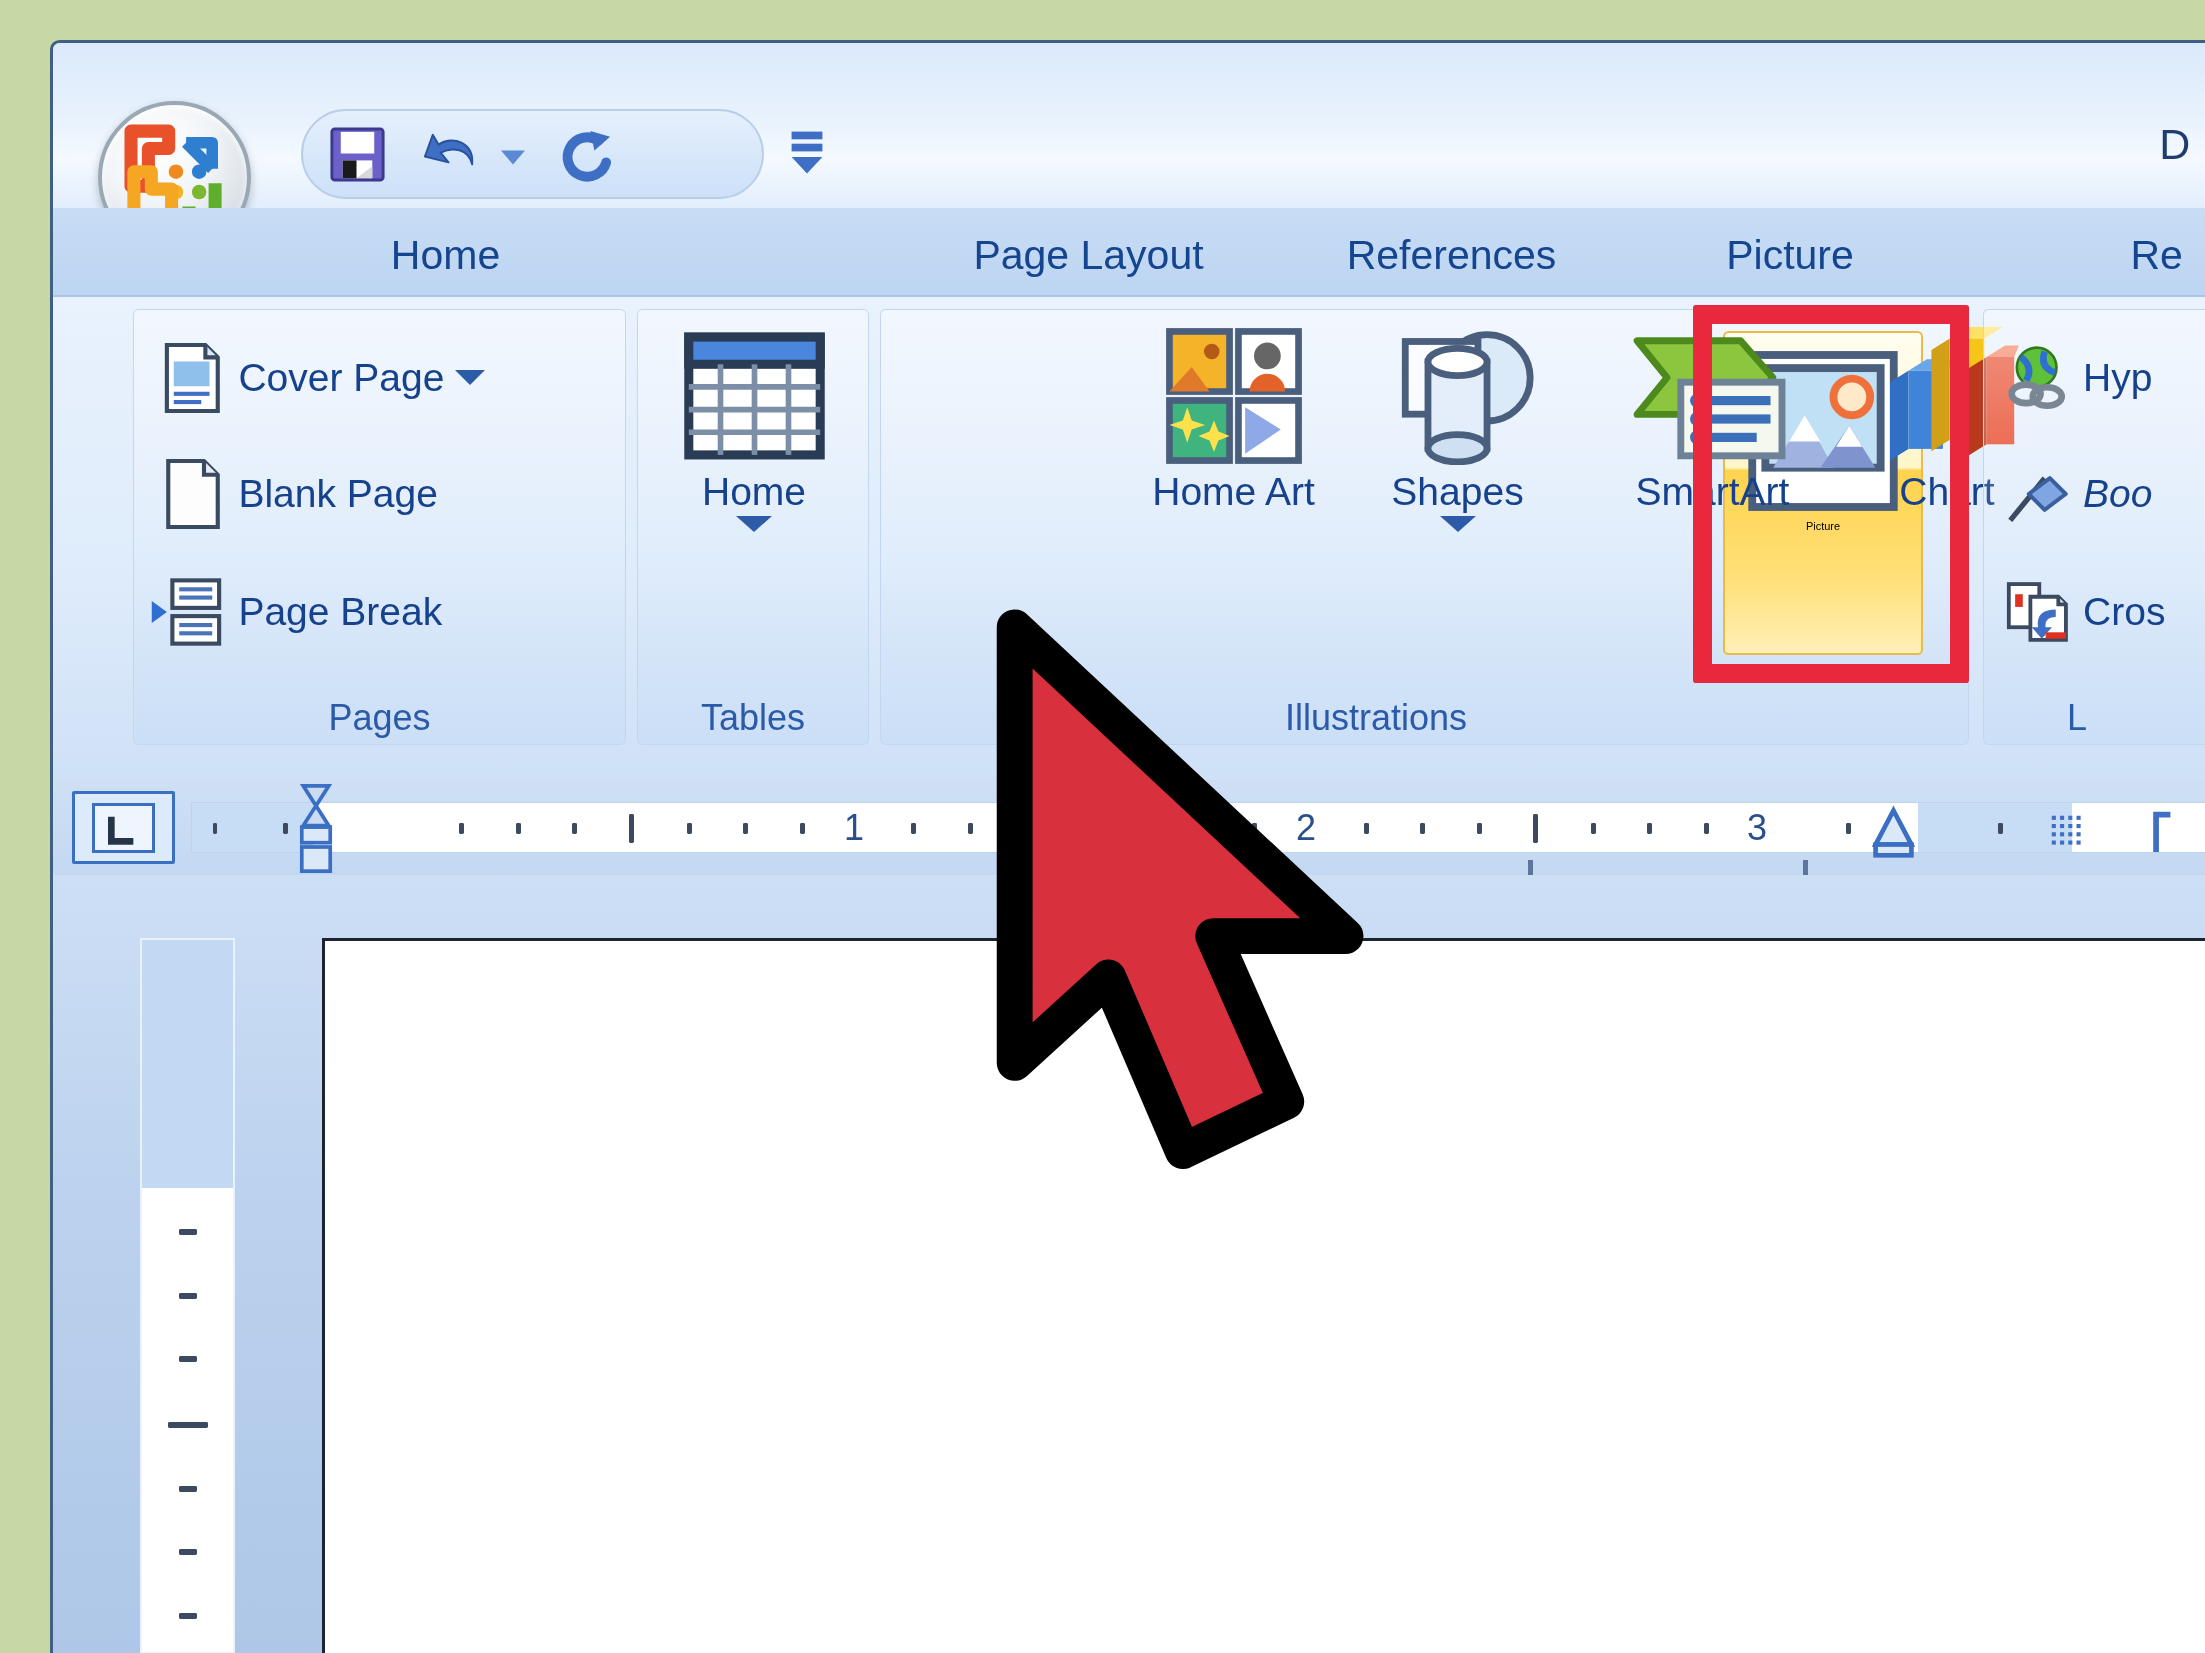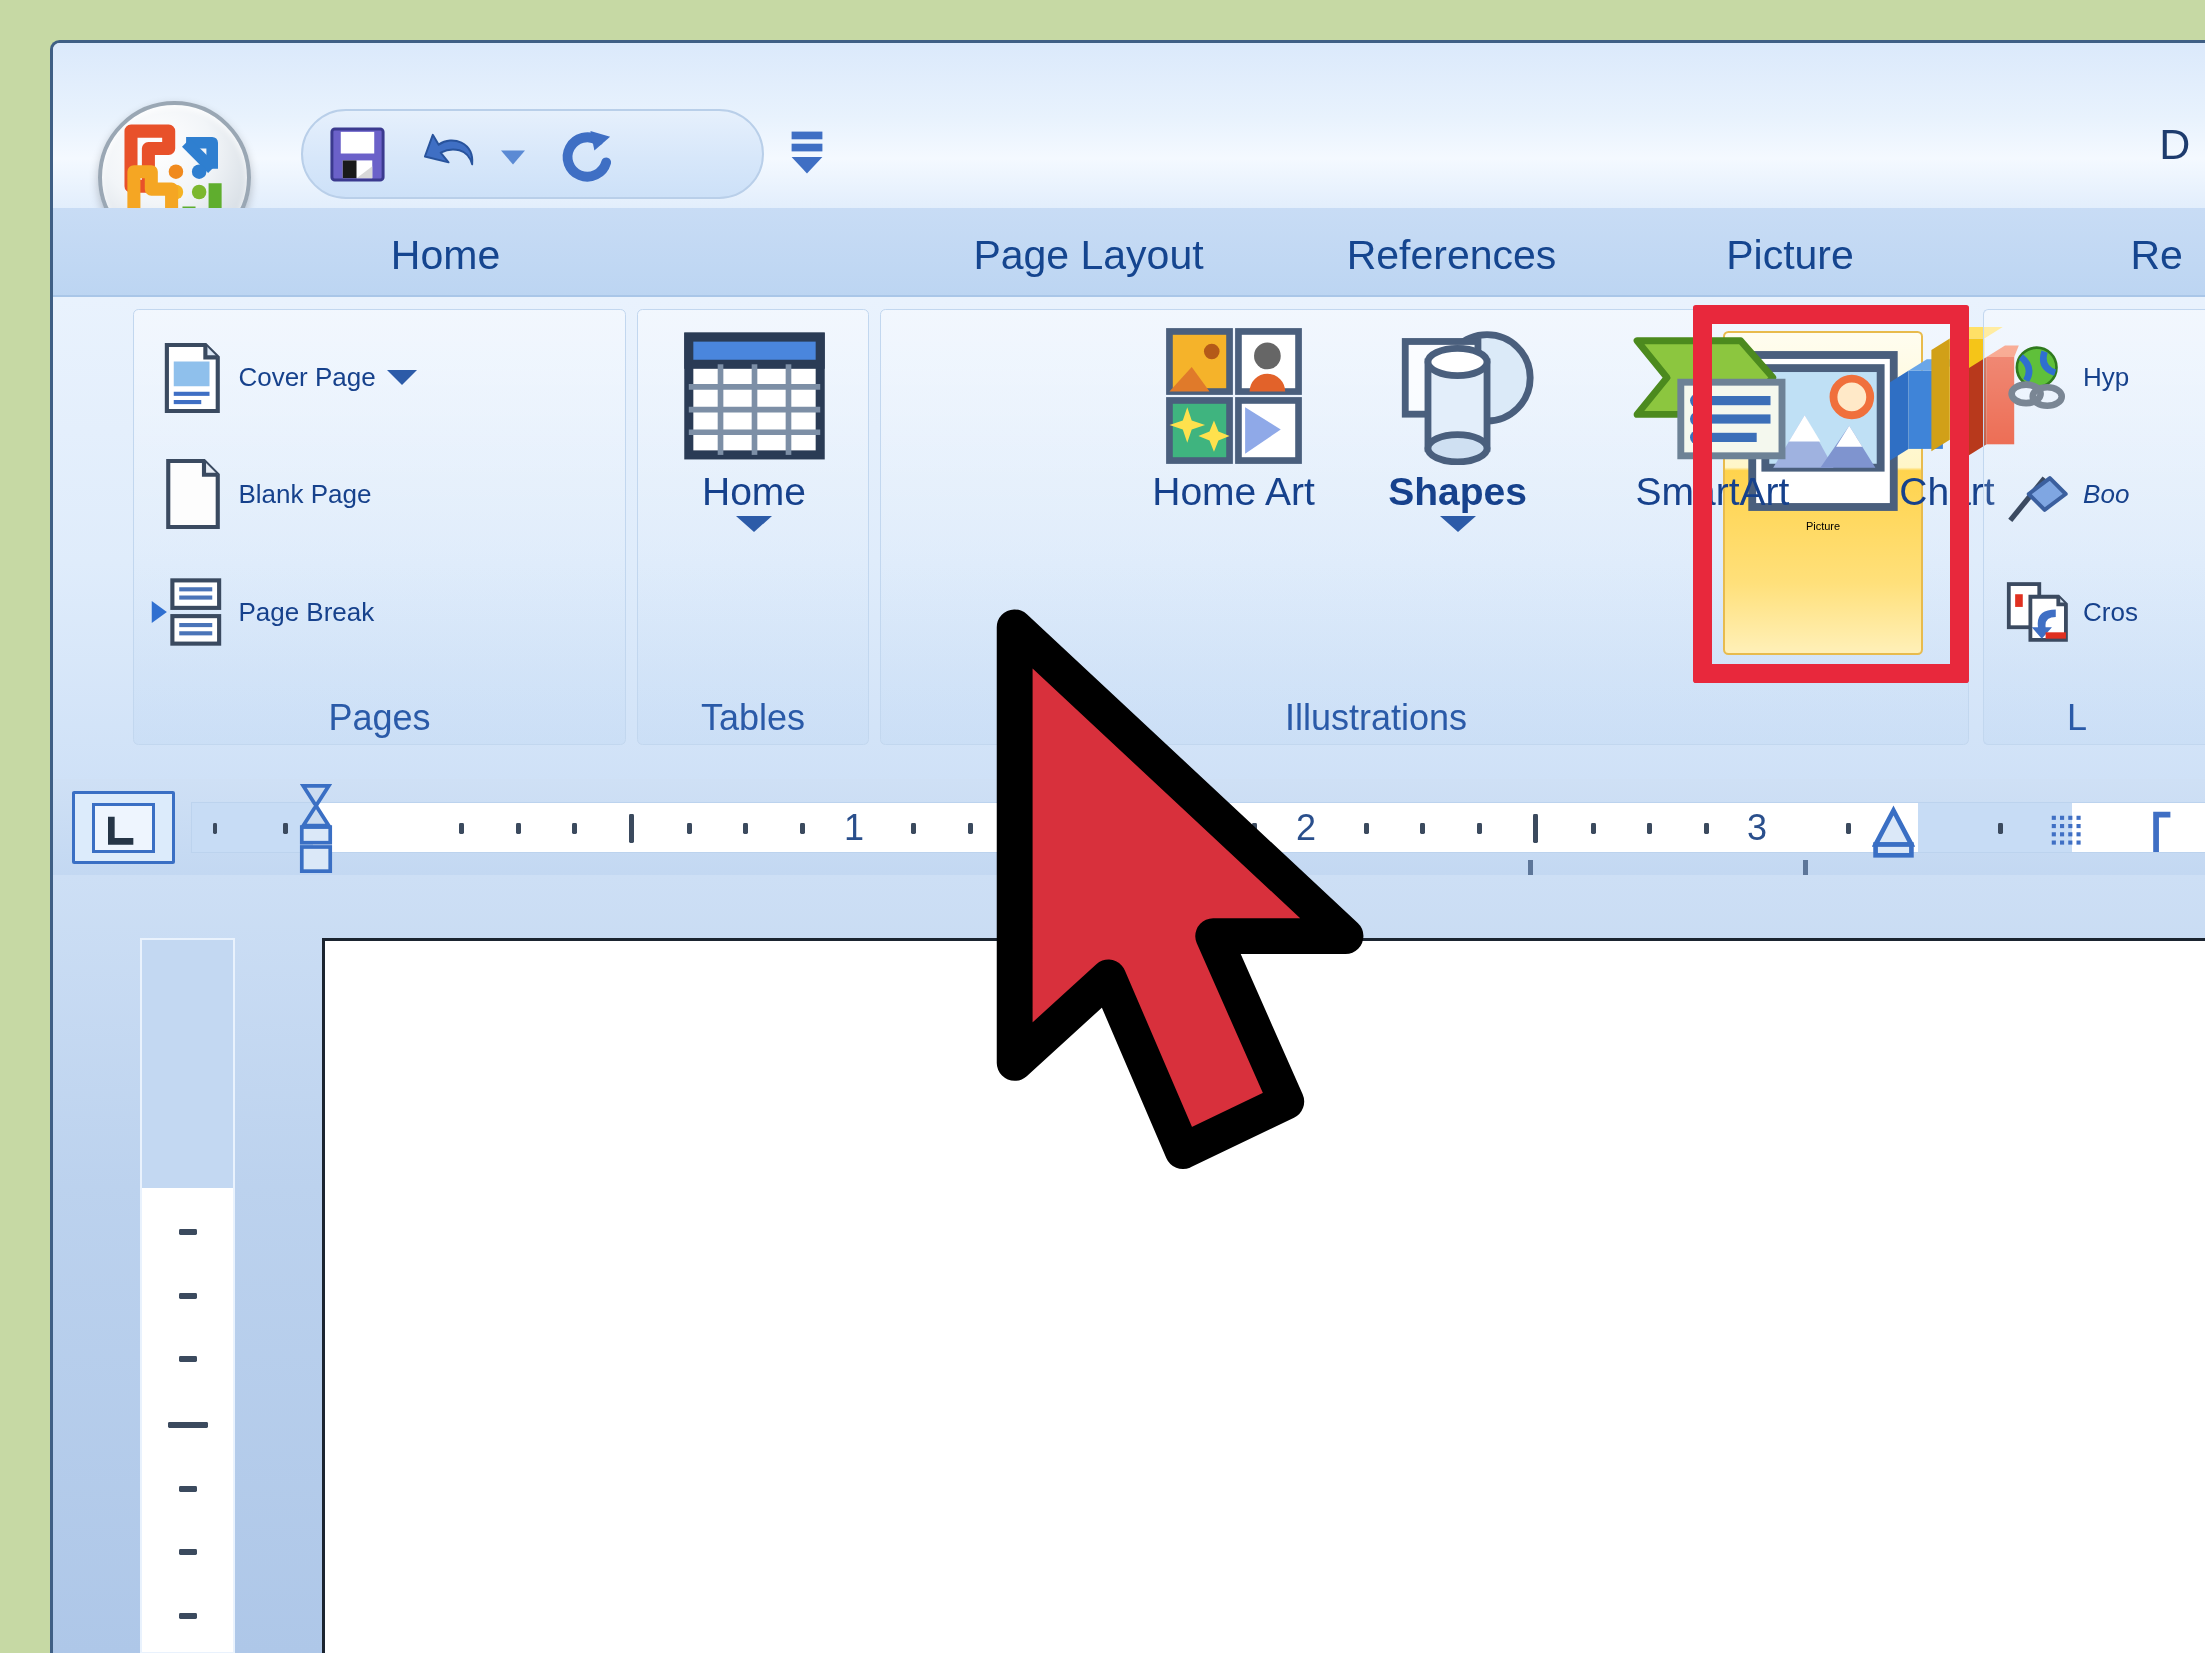--- a/index.html
+++ b/index.html
@@ -74,21 +74,21 @@
     background:linear-gradient(to bottom,rgba(255,255,255,.42) 0%,rgba(255,255,255,.06) 52%,rgba(190,215,243,.34) 100%);
     box-sizing:border-box;
   }
   .group-label{
     position:absolute;bottom:5.5px;left:0;width:100%;text-align:center;
     font-size:36px;color:#2a5aa8;
   }
   
   .listbtn{
     position:absolute;display:flex;align-items:center;height:96px;cursor:pointer;
-    font-size:26px;color:#16418c;white-space:nowrap;
+    font-size:39px;color:#16418c;white-space:nowrap;
   }
   .listbtn .ic{width:66px;height:72px;margin-right:12.4px;position:relative;flex:none;}
   
   .bigbtn{
     position:absolute;top:16.5px;width:auto;cursor:pointer;text-align:center;
     font-size:39px;color:#16418c;line-height:1.04;
   }
   .bigbtn .bigic{margin:0 auto 6.9px auto;position:relative;}
   .caret{display:block;margin:4.1px auto 0 auto;width:0;height:0;
     border-left:18px solid transparent;border-right:18px solid transparent;border-top:16.5px solid #2c5ba8;}
@@ -318,21 +318,21 @@
             <rect x="2" y="33" width="27" height="27" fill="#3fb47f" stroke="#4a5f7d" stroke-width="3"></rect>
             <polygon points="10,36 12,42 18,44 12,46 10,52 8,46 2,44 8,42" fill="#ffe14d"></polygon>
             <polygon points="22,42 24,47 29,49 24,51 22,56 20,51 15,49 20,47" fill="#ffe14d"></polygon>
             <rect x="33" y="33" width="27" height="27" fill="#ffffff" stroke="#4a5f7d" stroke-width="3"></rect>
             <polygon points="36,36 52,46 36,57" fill="#8fa9e8"></polygon>
           </svg>
         </span>
         <span>Home Art</span>
       </div>
 
-      <div class="bigbtn" style="left:463px;width:227px;font-weight:bold;">
+      <div class="bigbtn" style="left:463px;width:227px;">
         <span class="bigic" style="display:block;width:159px;height:138px;">
           <svg viewBox="0 0 70 60" width="159" height="138">
             <circle cx="48" cy="22" r="19" fill="#dbeaf8" stroke="#4a5f7d" stroke-width="3"></circle>
             <rect x="12" y="6" width="32" height="32" fill="#ffffff" fill-opacity=".7" stroke="#4a5f7d" stroke-width="3"></rect>
             <rect x="22" y="15" width="26" height="38" fill="#e3eefa" stroke="#4a5f7d" stroke-width="3"></rect>
             <ellipse cx="35" cy="15" rx="13" ry="6" fill="#ffffff" stroke="#4a5f7d" stroke-width="3"></ellipse>
             <ellipse cx="35" cy="53" rx="13" ry="6" fill="#cfe0f2" stroke="#4a5f7d" stroke-width="3"></ellipse>
           </svg>
         </span>
         <span>Shapes</span>

